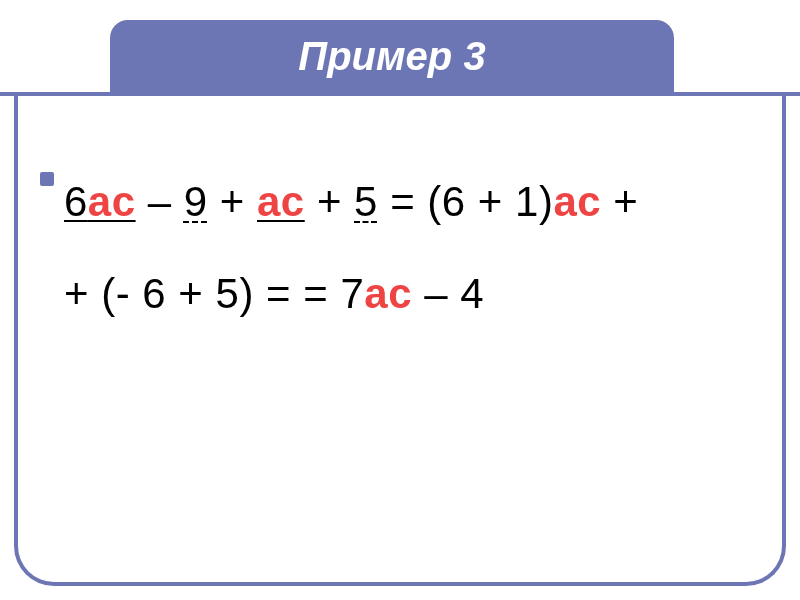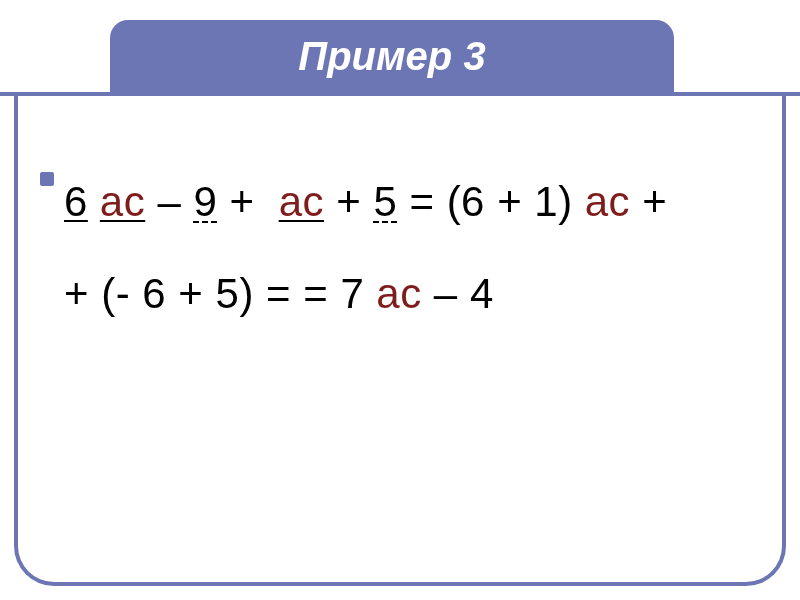--- a/index.html
+++ b/index.html
@@ -60,23 +60,22 @@
     border-radius: 2px;
   }
   .math {
     font-size: 42px;
     color: #000000;
     line-height: 2.2;
     font-family: Arial, sans-serif;
     letter-spacing: 0.5px;
   }
   .var {
-    color: #7f1d1d;
-    font-weight: normal;
-    margin-left: 12px;
+    color: #ef4444;
+    font-weight: bold;
   }
   .u-solid { text-decoration: underline; text-decoration-thickness: 2px; text-underline-offset: 4px; }
   .u-dash  { text-decoration: underline dashed; text-decoration-thickness: 2px; text-underline-offset: 5px; }
 </style>
 </head>
 <body>
 
 <div class="title-banner">
   <span class="title-text">Пример 3</span>
 </div>

